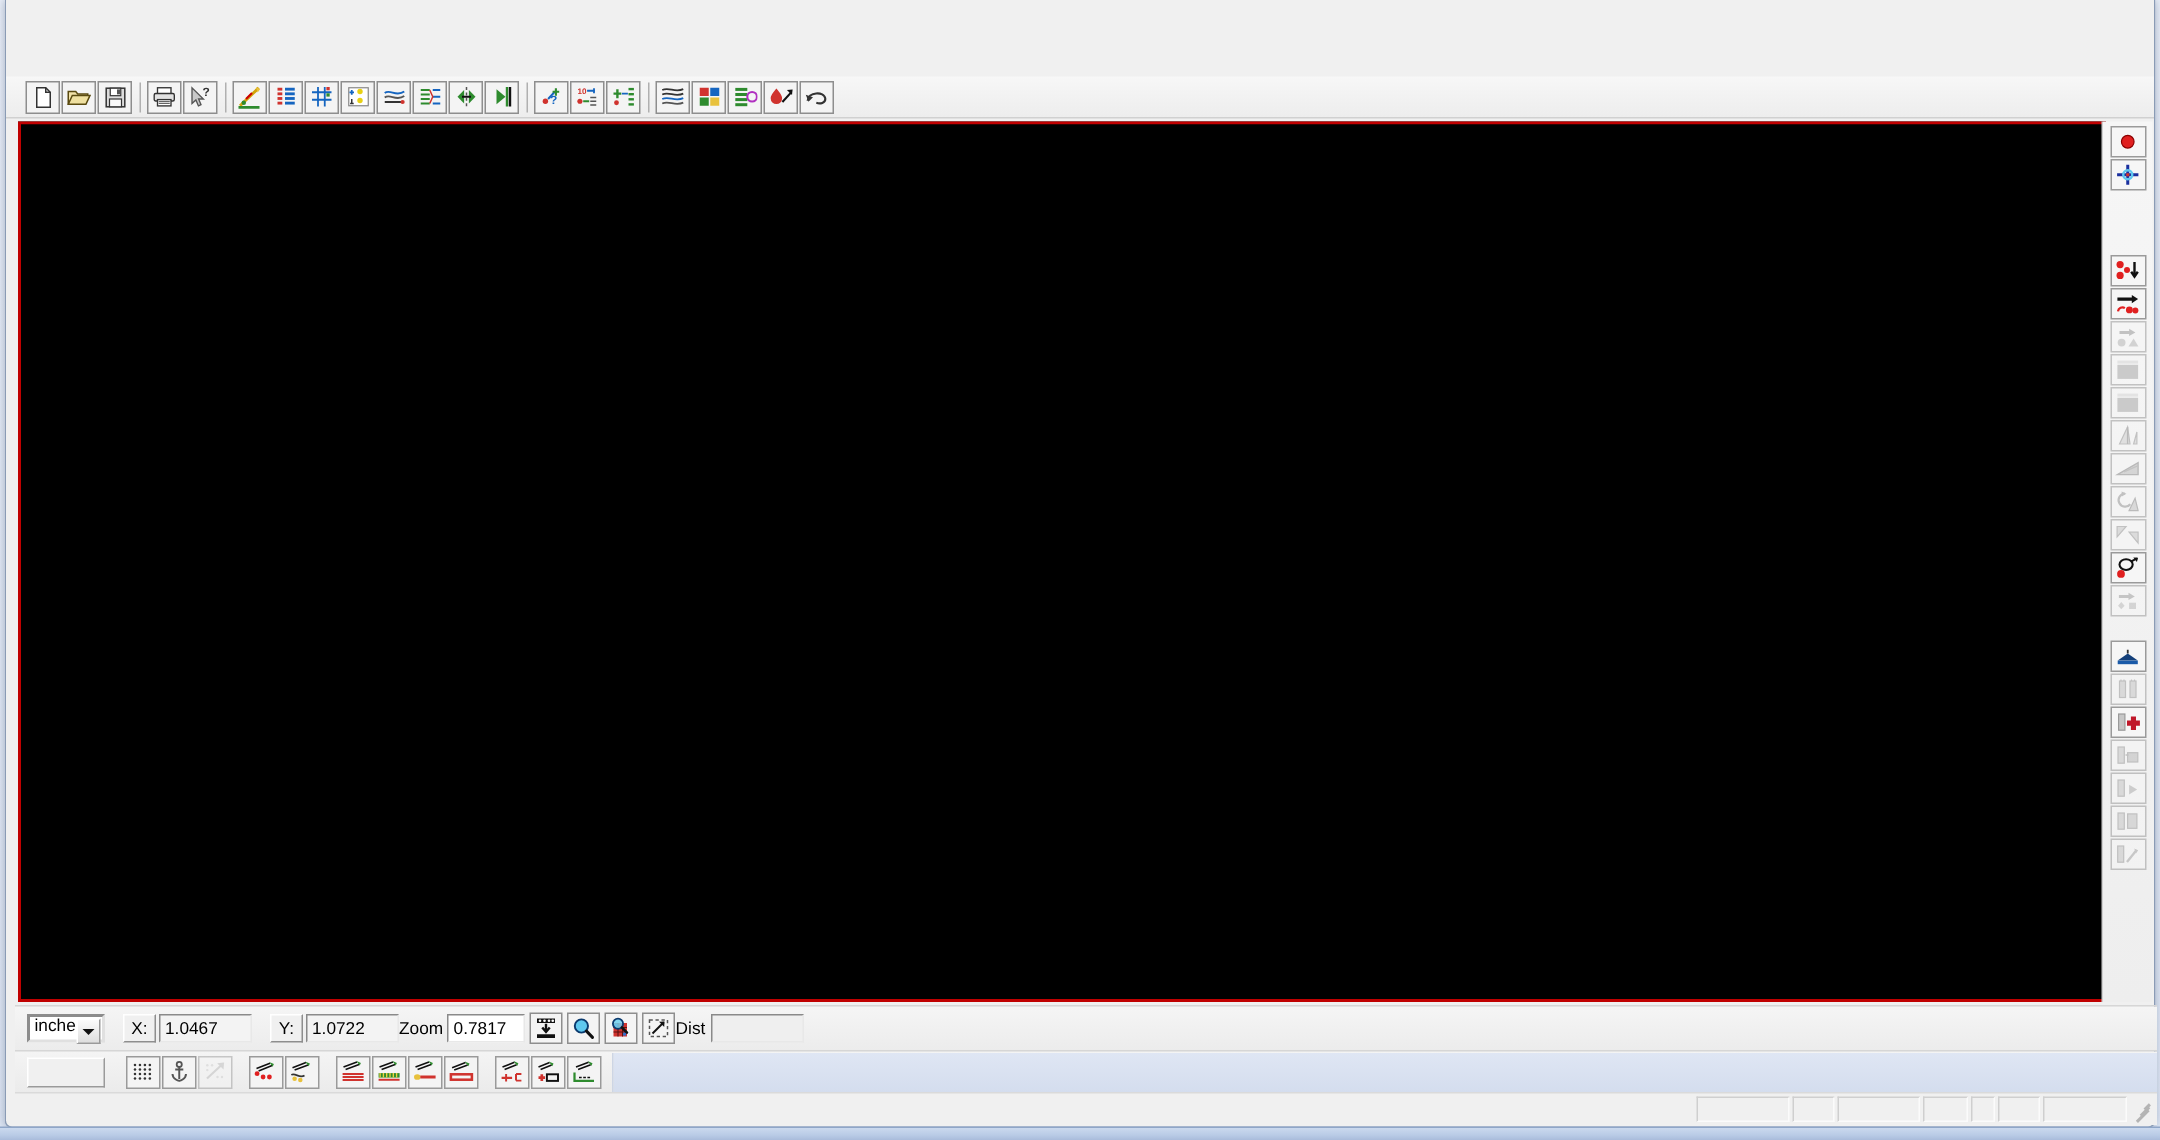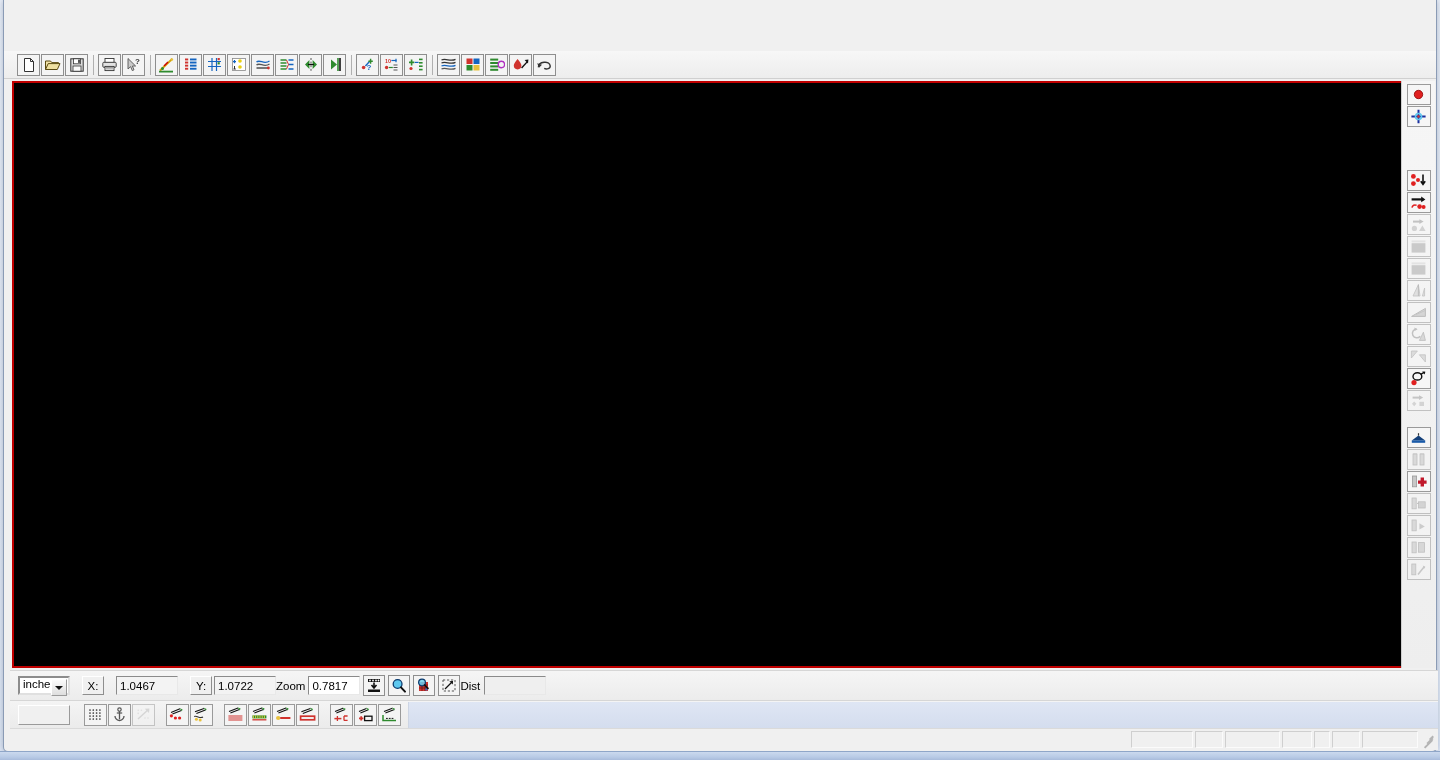--- a/index.html
+++ b/index.html
@@ -781,21 +781,21 @@
     <div class="coordbar">
 
       <div class="unit-select">
         <span>inche</span>
         <span class="arrow">
           <span class="caret-dn"></span>
         </span>
       </div>
 
       <div class="fld-label">X:</div>
-      <div class="fld-input" style="width:62px;margin-left:12px;">1.0467</div>
+      <div class="fld-input" style="width:62px;margin-left:2px;">1.0467</div>
 
       <div class="fld-label">Y:</div>
       <div class="fld-input" style="width:62px;margin-left:2px;">1.0722</div>
 
       <span class="plain-label">Zoom</span>
       <div class="fld-input" style="width:52px;margin-left:3px;background:#fff;">0.7817</div>
 
       <div class="cb-btn">
         <svg width="16" height="15" viewBox="0 0 16 15">
           <rect x="2" y="1" width="12" height="3" fill="#111"></rect>

